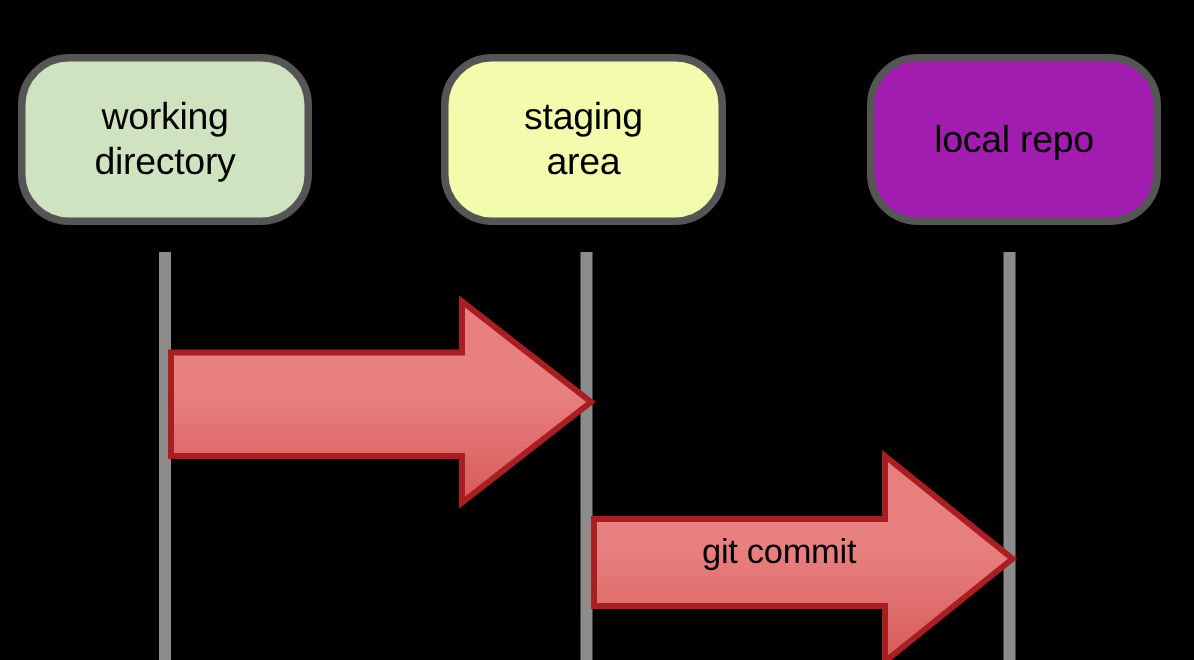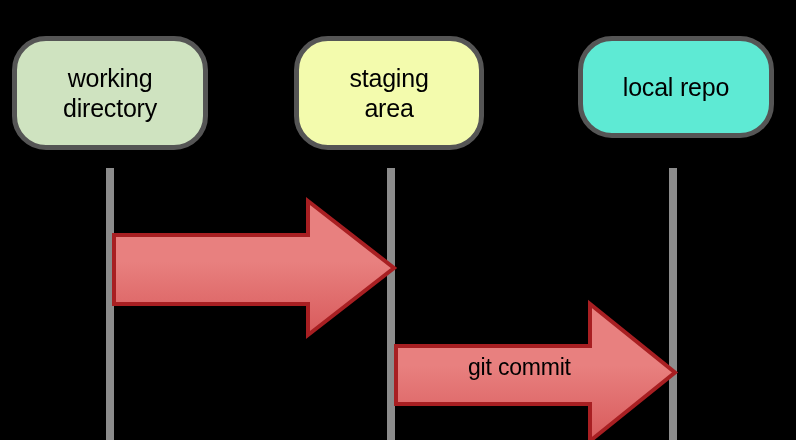--- a/index.html
+++ b/index.html
@@ -95,17 +95,17 @@
   <div class="arrow-label" id="arl-1" style="left: 468px; top: 354px;">git commit</div>
 
   <div class="node" id="nd-0" style="left: 12px; top: 36px; width: 196px; height: 114px; background: rgb(207, 227, 192); border-color: rgb(85, 85, 85);">
     <span class="node-label">working
 directory</span>
   </div>
   <div class="node" id="nd-1" style="left: 294px; top: 36px; width: 190px; height: 114px; background: rgb(243, 251, 173); border-color: rgb(85, 85, 85);">
     <span class="node-label">staging
 area</span>
   </div>
-  <div class="node" id="nd-2" style="left: 578px; top: 36px; width: 196px; height: 102px; background: #5eead4; border-color: rgb(85, 85, 85);">
+  <div class="node" id="nd-2" style="left: 578px; top: 36px; width: 196px; height: 114px; background: #a21caf; border-color: rgb(85, 85, 85);">
     <span class="node-label">local repo</span>
   </div>
 
 </div>
 
 </body></html>

